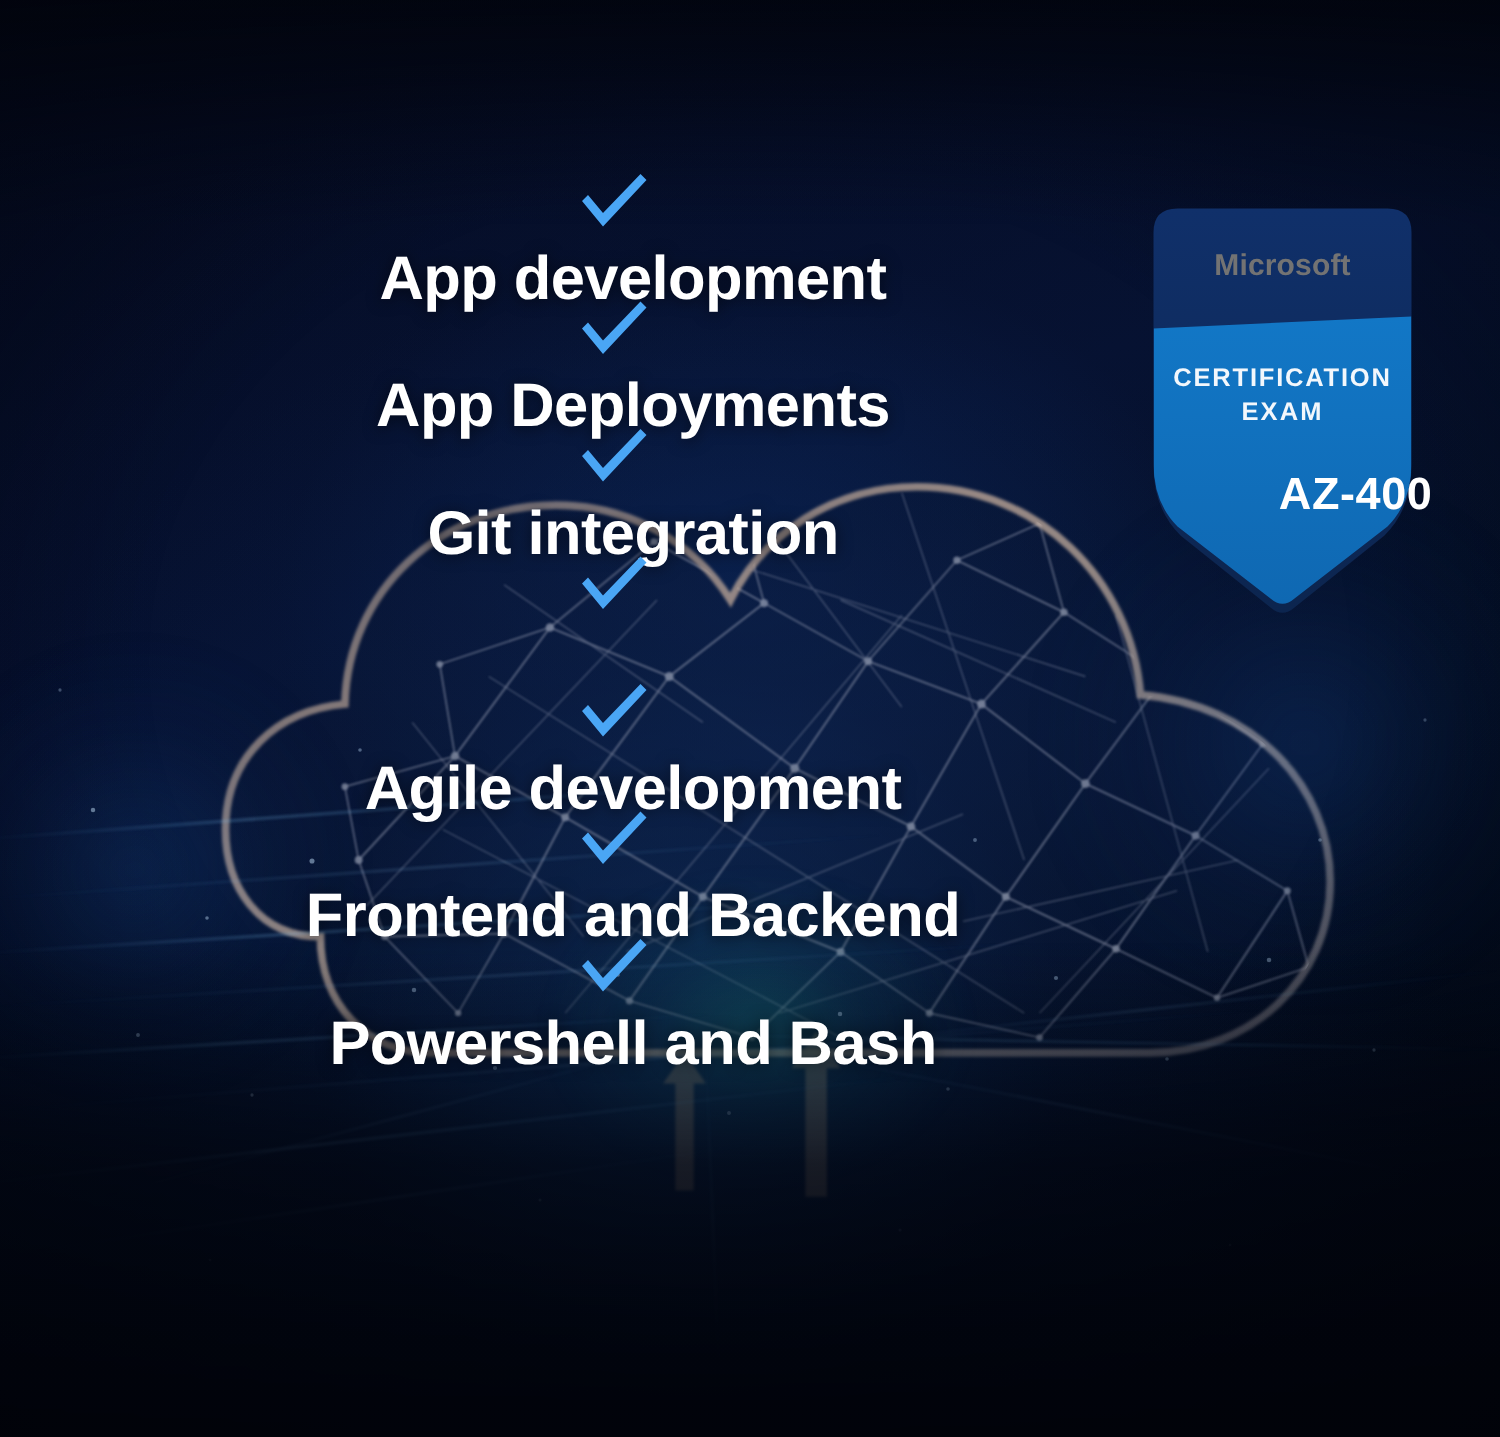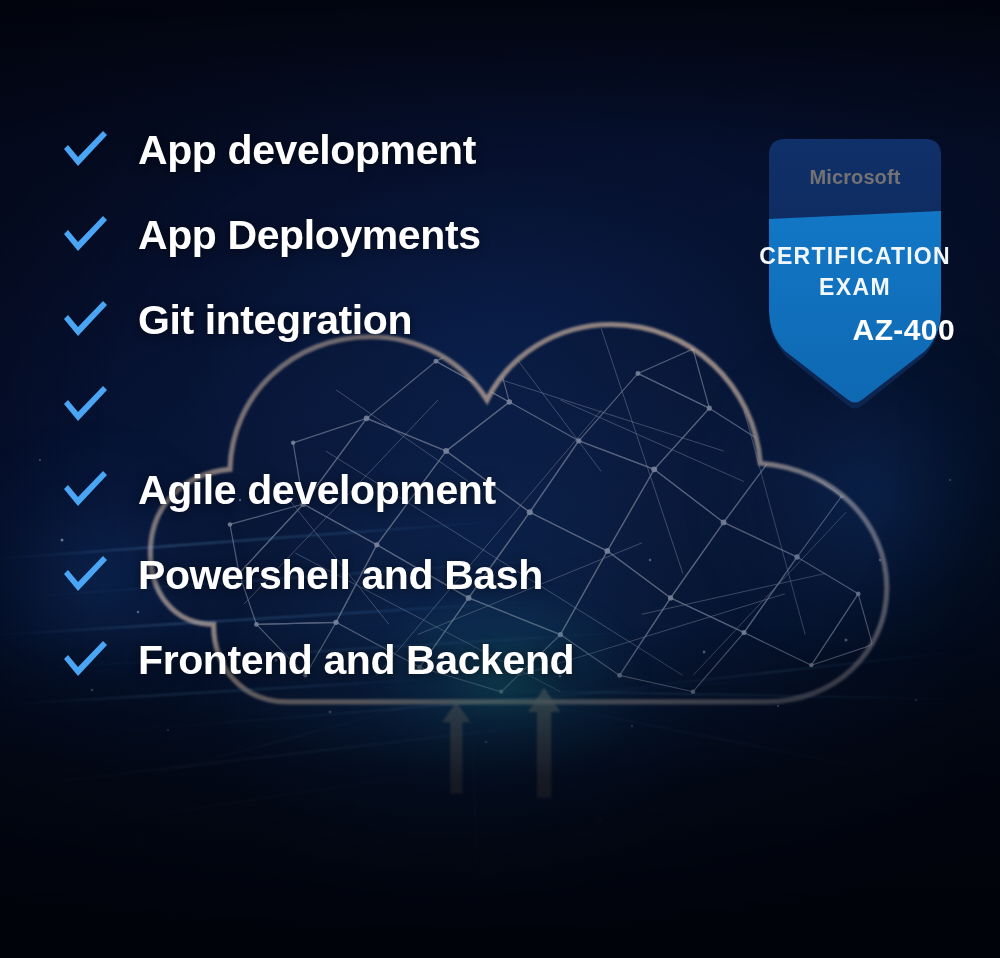--- a/index.html
+++ b/index.html
@@ -75,20 +75,21 @@
   .list {
     position: absolute;
     left: 58px;
     top: 108px;
     width: 700px;
   }
   .list-item {
     display: flex;
     align-items: center;
     height: 85px;
+    flex-direction: column;
   }
   .check-icon {
     width: 52px;
     flex: 0 0 52px;
     display: block;
   }
   .item-label {
     margin-left: 28px;
     color: #ffffff;
     font-size: 41px;
@@ -120,21 +121,21 @@
     color: #737373;
     font-size: 20px;
     font-weight: 700;
     letter-spacing: 0.1px;
   }
   .badge-cert {
     position: absolute;
     top: 108px; left: 0; right: 0;
     text-align: center;
     color: #f2f7fc;
-    font-size: 23px;
+    font-size: 17px;
     font-weight: 700;
     letter-spacing: 1.2px;
     line-height: 1.35;
   }
   .badge-cert .l2 { letter-spacing: 1.4px; }
   .badge-code {
     position: absolute;
     top: 180px; left: 0; right: 0;
     text-align: right;
     color: #ffffff;
@@ -416,30 +417,30 @@
       </span>
       <span class="item-label">Agile development</span>
     </div>
 
     <div class="list-item">
       <span class="check-icon">
         <svg viewBox="0 0 52 52" width="52" height="52">
             <path d="M6 26 L10 22 L20 34 L45 8 L49 12 L20 43 Z" fill="#4aa6f5"></path>
           </svg>
       </span>
+      <span class="item-label">Frontend and Backend</span>
+    </div>
+
+    <div class="list-item">
+      <span class="check-icon">
+        <svg viewBox="0 0 52 52" width="52" height="52">
+            <path d="M6 26 L10 22 L20 34 L45 8 L49 12 L20 43 Z" fill="#4aa6f5"></path>
+          </svg>
+      </span>
       <span class="item-label">Powershell and Bash</span>
-    </div>
-
-    <div class="list-item">
-      <span class="check-icon">
-        <svg viewBox="0 0 52 52" width="52" height="52">
-            <path d="M6 26 L10 22 L20 34 L45 8 L49 12 L20 43 Z" fill="#4aa6f5"></path>
-          </svg>
-      </span>
-      <span class="item-label">Frontend and Backend</span>
     </div>
 
   </div>
 
   <div class="badge">
     <svg viewBox="0 0 200 282" preserveAspectRatio="none">
       <defs>
         <linearGradient id="shieldTop" x1="0" y1="0" x2="0" y2="1">
           <stop offset="0%" stop-color="#10306a"></stop>
           <stop offset="100%" stop-color="#0c254f"></stop>

